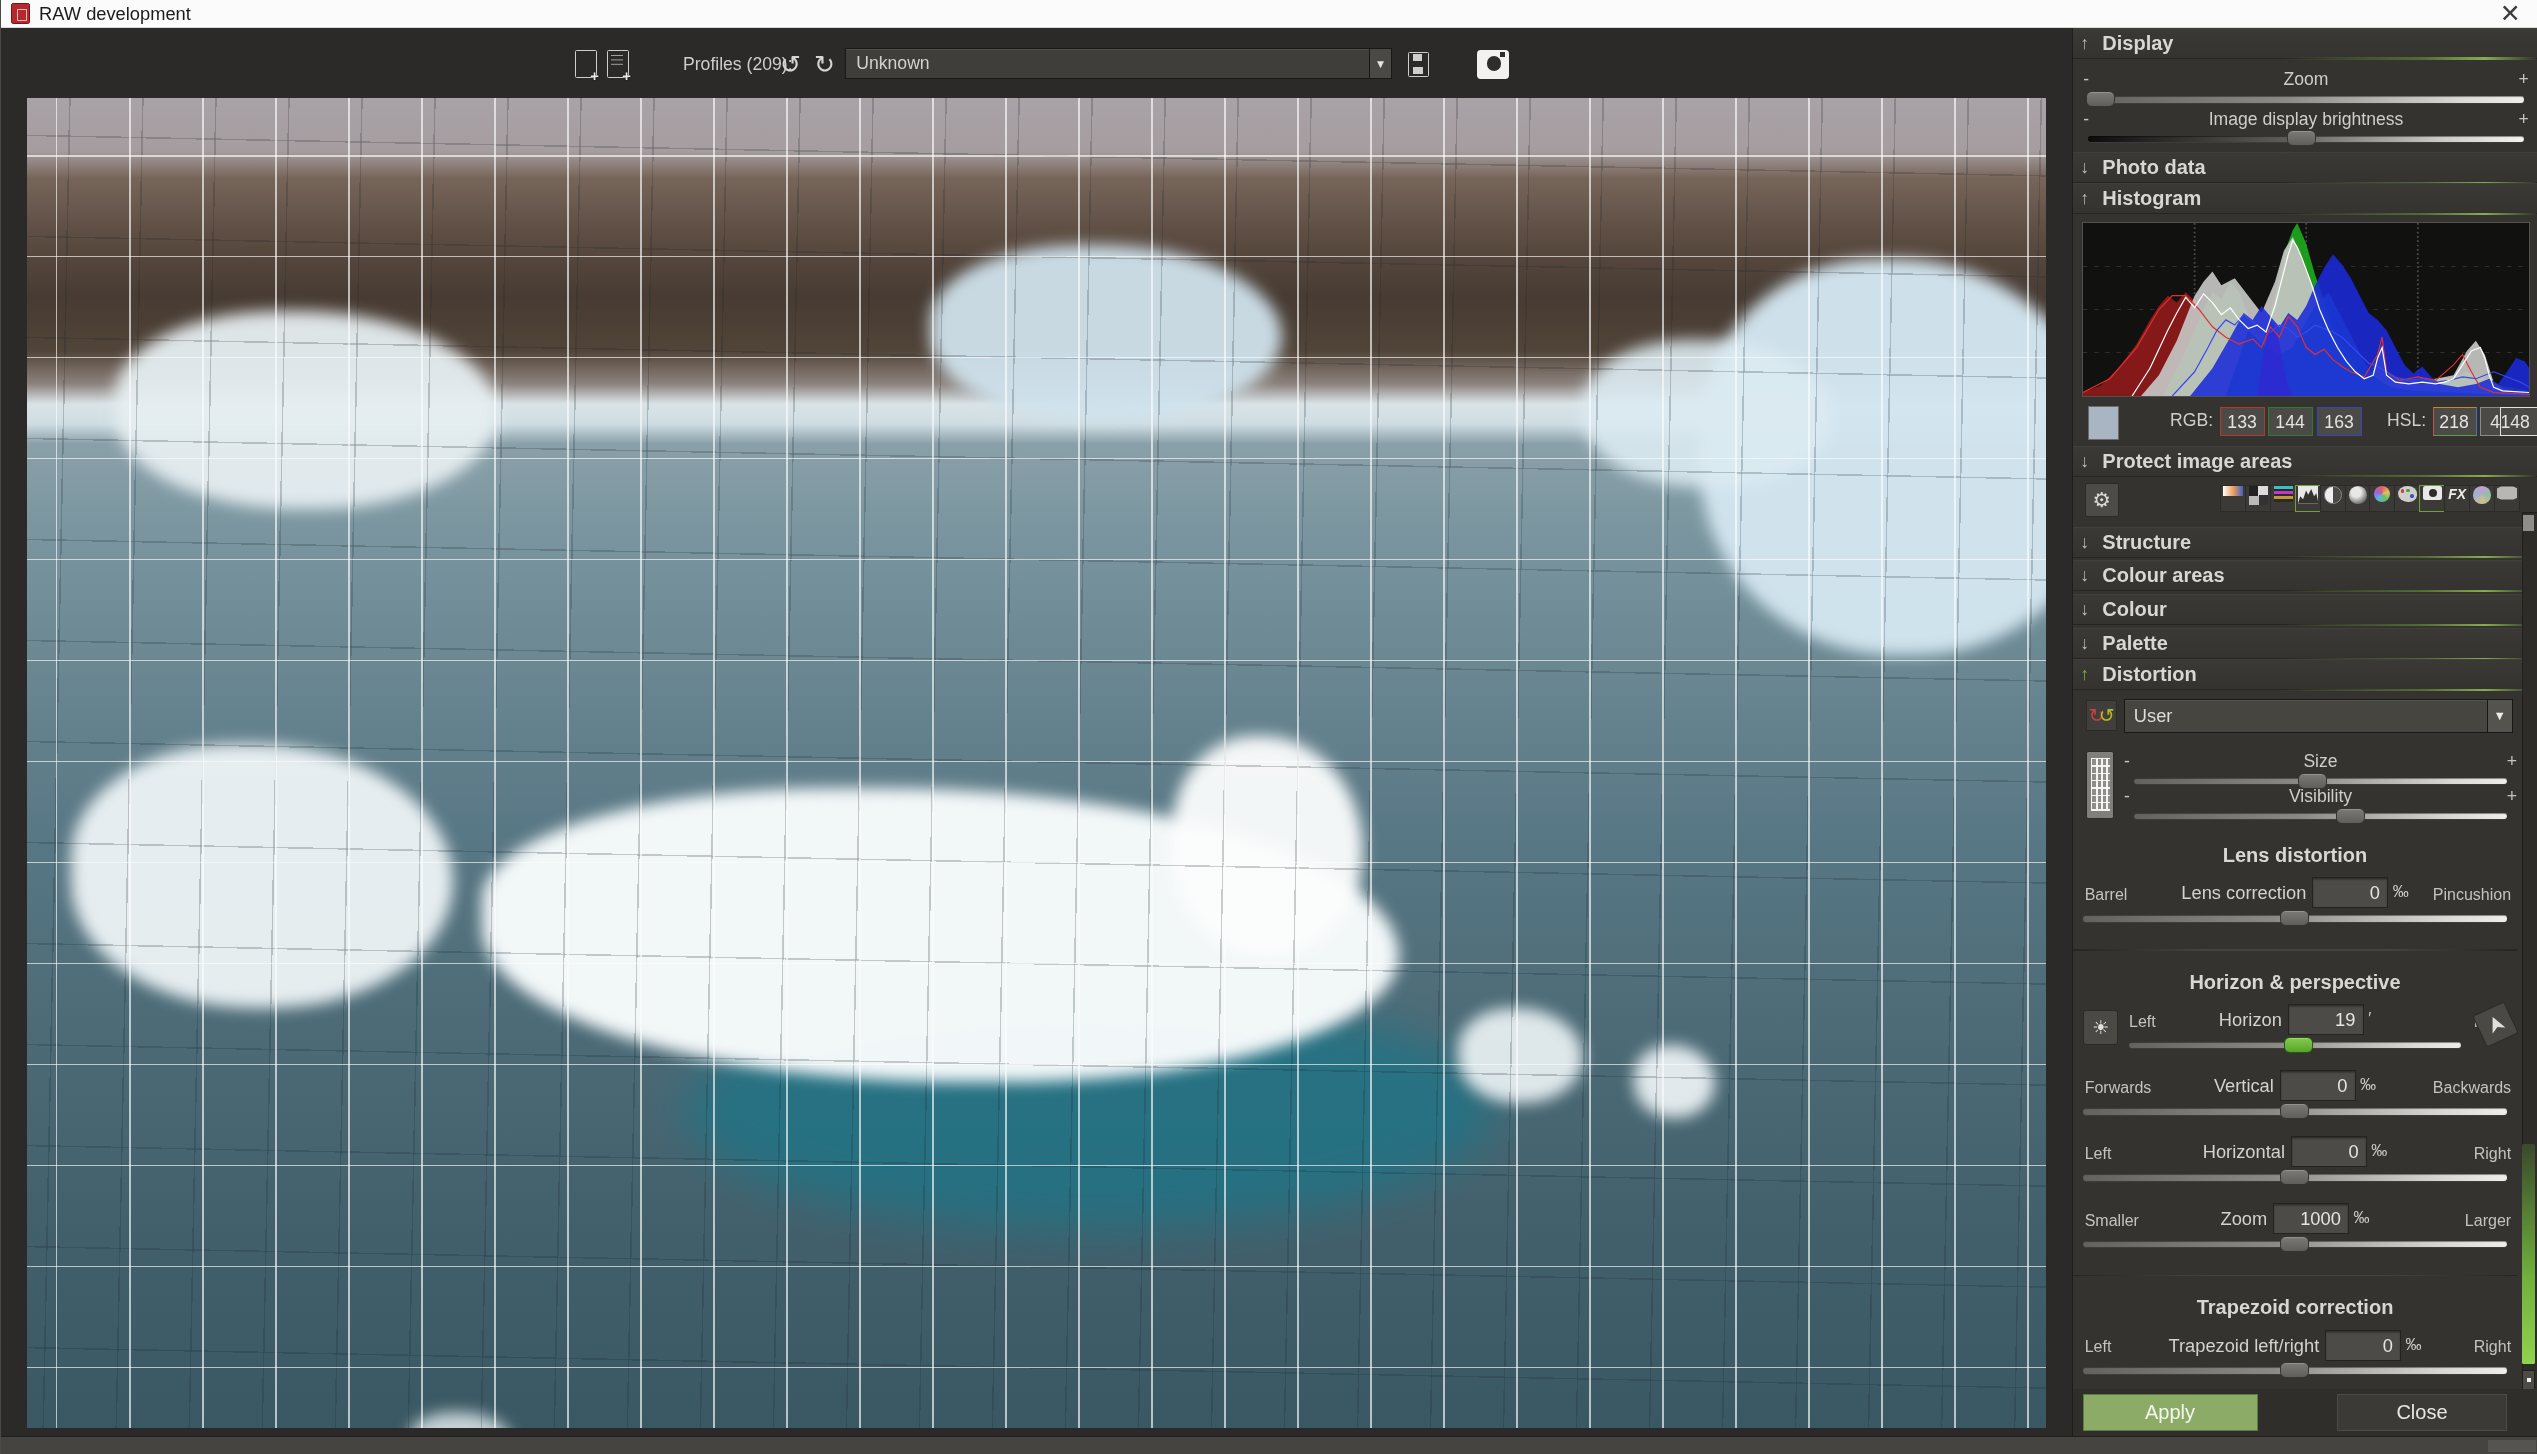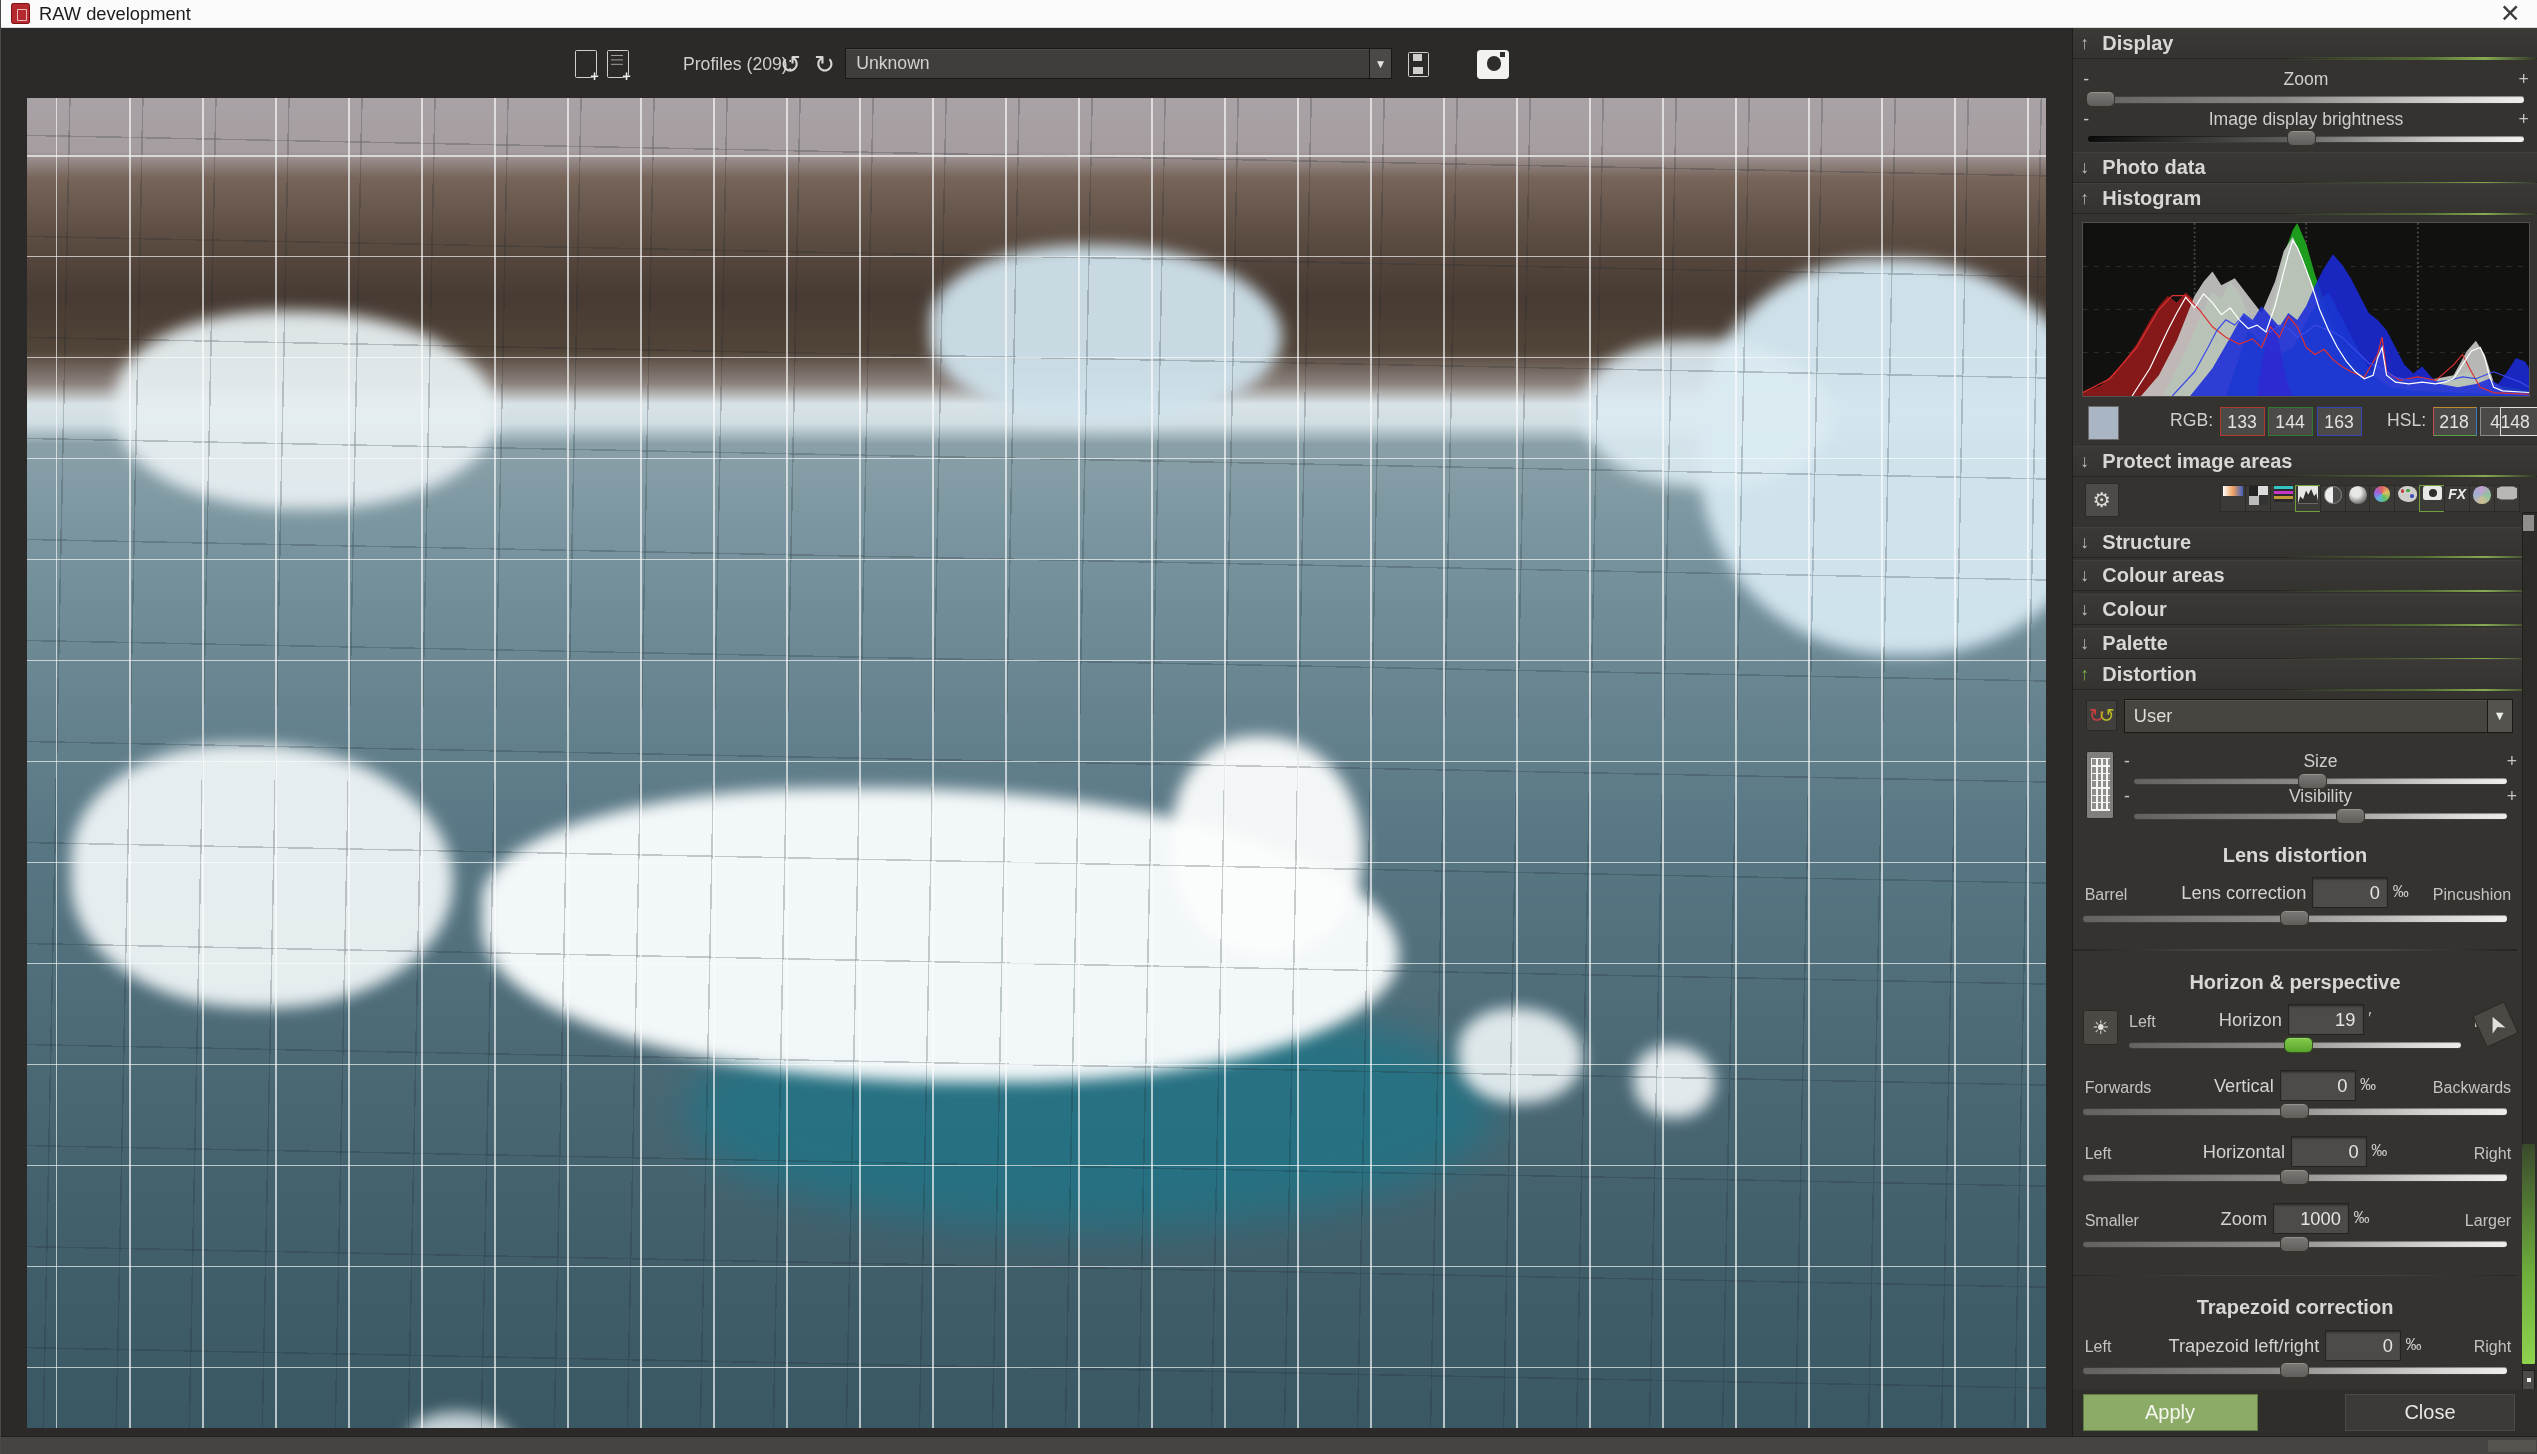--- a/index.html
+++ b/index.html
@@ -143,21 +143,21 @@
            border-radius:2.9px; color:#e2e1de; display:flex; align-items:center; justify-content:center; }
   #horizon-ico { left:10.3px; top:5.9px; font-size:19px; }
   #cursor-ico { right:4.4px; top:2.9px; font-size:22px; transform:rotate(-115deg); }
 
   .group-sep { height:1.5px; margin-top:16px;
            background:linear-gradient(90deg,#262522,#454440 30%,#454440 70%,#262522); }
 
   #footer { position:absolute; left:0; bottom:17.6px; width:467px; height:48px; background:#2f2e2b; }
   #apply-btn { position:absolute; left:9.5px; top:4.4px; width:175px; height:37px; background:#8cab66;
            border:0.7px solid #5f7a42; color:#f4f6ee; font-size:20px; text-align:center; line-height:35px; }
-  #close2-btn { position:absolute; left:272px; top:4.4px; width:170px; height:37px; background:#3b3a37;
+  #close2-btn { position:absolute; left:264px; top:4.4px; width:170px; height:37px; background:#3b3a37;
            border:0.7px solid #4b4a46; color:#e8e7e4; font-size:20px; text-align:center; line-height:35px; }
 
   #panel-scrollbar { position:absolute; right:1.5px; top:484px; width:16px; height:888px; background:#2d2c29;
            border:0.7px solid #201f1e; }
   #scroll-top-btn { position:absolute; right:2.2px; top:1.5px; width:11.7px; height:16px; background:#8f8e8a; }
   #scroll-thumb { position:absolute; right:1.5px; top:631px; width:13.2px; height:220px;
            background:linear-gradient(180deg,#3a4a2c,#6faf3c 60%,#8fd34f); border-radius:1.5px; }
   #scroll-bot-btn { position:absolute; right:1.5px; top:857px; width:13.2px; height:20.5px; background:#4c4b47;
            border:0.7px solid #201f1e; }
   #scroll-bot-btn::after{ content:""; position:absolute; left:4.4px; top:7.3px; width:3.7px; height:3.7px; background:#f0f0ee; }

